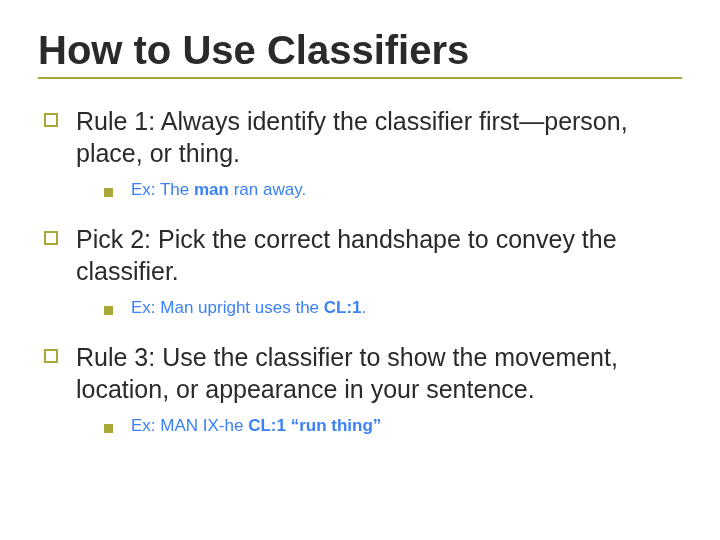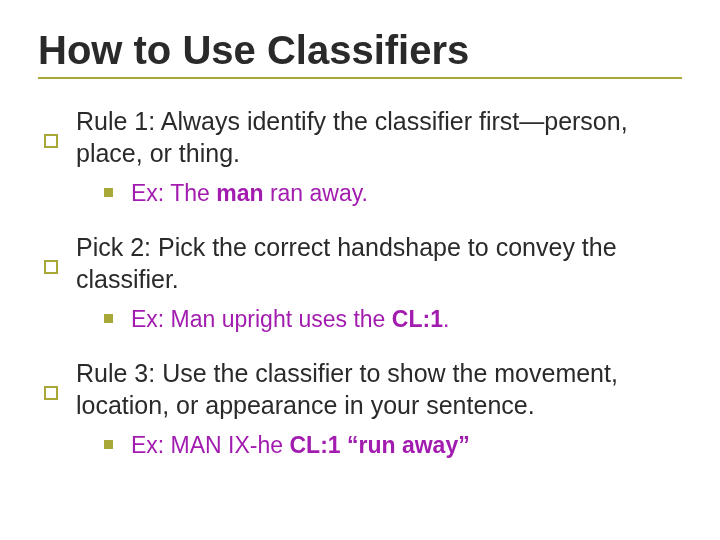--- a/index.html
+++ b/index.html
@@ -17,21 +17,21 @@
     font-size: 40px;
     font-weight: 700;
     color: #2a2a2a;
     border-bottom: 2px solid #a8a838;
     padding-bottom: 4px;
     margin-bottom: 26px;
     letter-spacing: 0px;
   }
   .rule {
     display: flex;
-    align-items: center;
+    align-items: flex-start;
     margin-bottom: 10px;
     margin-left: 6px;
   }
   .bullet-p {
     width: 14px;
     height: 14px;
     border: 2px solid #a8a838;
     flex-shrink: 0;
     margin-top: 8px;
     margin-right: 18px;
@@ -50,23 +50,23 @@
   }
   .bullet-n {
     width: 9px;
     height: 9px;
     background: #a8a838;
     flex-shrink: 0;
     margin-top: 9px;
     margin-right: 18px;
   }
   .sub-text {
-    font-size: 23px;
+    font-size: 17px;
     line-height: 1.3;
-    color: #a21caf;
+    color: #3b82f6;
     text-align: center;
   }
   b { font-weight: 700; }
 </style>
 </head>
 <body>
 
 <div class="title">How to Use Classifiers</div>
 
 <div class="rule">
@@ -86,14 +86,14 @@
   <div class="bullet-n"></div>
   <div class="sub-text"><span>Ex: Man upright uses the </span><b>CL:1</b><span>.</span></div>
 </div>
 
 <div class="rule">
   <div class="bullet-p"></div>
   <div class="rule-text">Rule 3: Use the classifier to show the movement, location, or appearance in your sentence.</div>
 </div>
 <div class="sub" style="margin-bottom:0">
   <div class="bullet-n"></div>
-  <div class="sub-text"><span>Ex: MAN IX-he </span><b>CL:1 “run away”</b><span></span></div>
+  <div class="sub-text"><span>Ex: MAN IX-he </span><b>CL:1 “run thing”</b><span></span></div>
 </div>
 
 </body></html>

